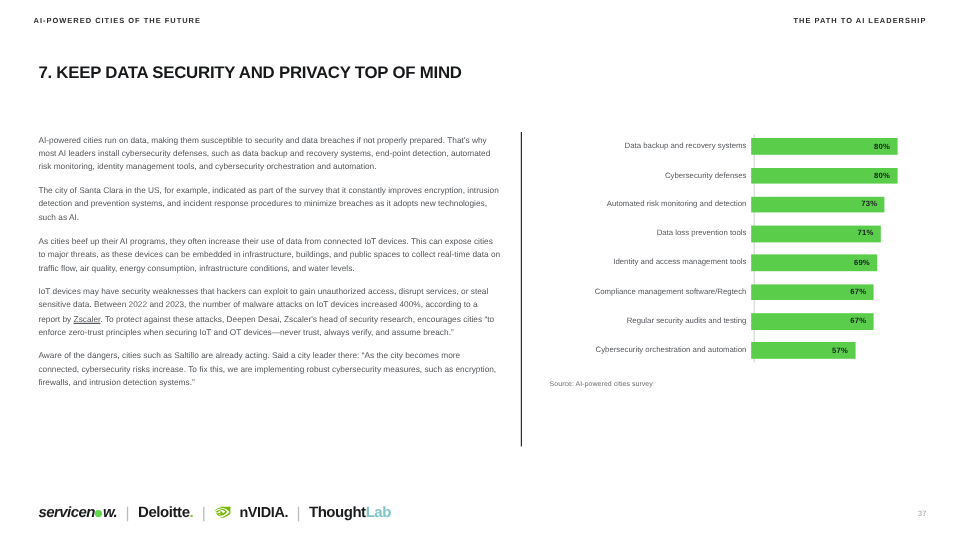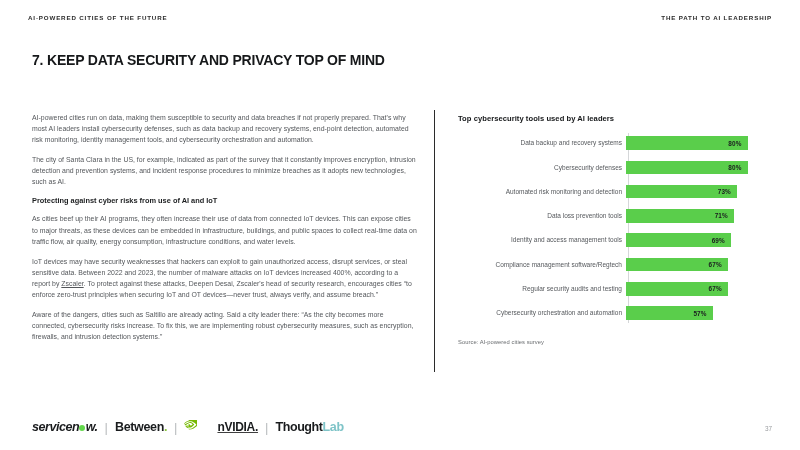--- a/index.html
+++ b/index.html
@@ -100,21 +100,21 @@
   }
   .sn-dot {
     width:6px; height:6px; border-radius:50%;
     background:#62d84b; display:inline-block; margin:0 .3px;
     position:relative; top:-.5px;
   }
   .logo-deloitte {
     font-size:12.5px; font-weight:700; color:#1a1c1e; letter-spacing:-.35px;
   }
   .logo-deloitte .dot { color:#8bc63e; }
-  .logo-nvidia { display:flex; align-items:flex-start; gap:20px;text-decoration:underline; }
+  .logo-nvidia { display:flex; align-items:center; gap:8px; }
   .nv-mark { width:13px; height:11px; display:block; }
   .nv-word {
     font-size:12px; font-weight:700; color:#1a1c1e;
     letter-spacing:-.3px; font-family:"Liberation Sans", sans-serif;
   }
   .logo-thoughtlab {
     font-size:12.5px; font-weight:700; letter-spacing:-.4px;
   }
   .tl-thought { color:#1a1c1e; }
   .tl-lab { color:#7fc4c8; }
@@ -130,30 +130,28 @@
 <div class="runhead">
   <span>AI-POWERED CITIES OF THE FUTURE</span>
   <span>THE PATH TO AI LEADERSHIP</span>
 </div>
 
 <h1 class="page-title">7. KEEP DATA SECURITY AND PRIVACY TOP OF MIND</h1>
 
 <div class="left-col">
   <p>AI-powered cities run on data, making them susceptible to security and data breaches if not properly prepared. That's why most AI leaders install cybersecurity defenses, such as data backup and recovery systems, end-point detection, automated risk monitoring, identity management tools, and cybersecurity orchestration and automation.</p>
   <p>The city of Santa Clara in the US, for example, indicated as part of the survey that it constantly improves encryption, intrusion detection and prevention systems, and incident response procedures to minimize breaches as it adopts new technologies, such as AI.</p>
-  <h3>Protecting against cyber risks from use of AI and IoT</h3>
   <p>As cities beef up their AI programs, they often increase their use of data from connected IoT devices. This can expose cities to major threats, as these devices can be embedded in infrastructure, buildings, and public spaces to collect real-time data on traffic flow, air quality, energy consumption, infrastructure conditions, and water levels.</p>
   <p><span>IoT devices may have security weaknesses that hackers can exploit to gain unauthorized access, disrupt services, or steal sensitive data. Between 2022 and 2023, the number of malware attacks on IoT devices increased 400%, according to a report by </span><a href="#">Zscaler</a><span>. To protect against these attacks, Deepen Desai, Zscaler's head of security research, encourages cities “to enforce zero-trust principles when securing IoT and OT devices—never trust, always verify, and assume breach.”</span></p>
   <p>Aware of the dangers, cities such as Saltillo are already acting. Said a city leader there: “As the city becomes more connected, cybersecurity risks increase. To fix this, we are implementing robust cybersecurity measures, such as encryption, firewalls, and intrusion detection systems.”</p>
 </div>
 
 <div class="divider"></div>
 
 <div class="chart-panel">
-  <div class="chart-title">Top cybersecurity tools used by AI leaders</div>
   <div class="chart-rows" id="chart-rows">
     <div class="chart-axis"></div>
   <div class="bar-row">
         <div class="bar-label">Data backup and recovery systems</div>
         <div class="bar-track">
           <div class="bar-fill" style="width: 80%; background: rgb(90, 206, 75);">
             <span class="bar-value">80%</span>
           </div>
         </div>
       </div>
@@ -217,21 +215,21 @@
   <div class="chart-source">Source: AI-powered cities survey</div>
 </div>
 
 <div class="footer">
   <div class="logo-servicenow">
       <span>servicen</span>
       <span class="sn-dot"></span>
       <span>w.</span>
     </div>
   <span class="logo-sep">|</span>
-  <div class="logo-deloitte"><span>Between</span><span class="dot">.</span></div>
+  <div class="logo-deloitte"><span>Deloitte</span><span class="dot">.</span></div>
   <span class="logo-sep">|</span>
   <div class="logo-nvidia">
     <svg class="nv-mark" viewBox="0 0 26 22">
       <path d="M9.2 5.6V3.3c.3 0 .5 0 .8 0 6.4-.2 10.6 5.5 10.6 5.5s-4.5 6.3-9.4 6.3c-.7 0-1.4-.1-2-.3v-7c2.5.3 3 1.4 4.5 3.9l3.4-2.8s-2.5-3.2-6.6-3.2c-.5 0-.9 0-1.3.1zM9.2 0v2.2l.8-.1c8.9-.3 14.7 7.3 14.7 7.3s-6.7 8.1-13.6 8.1c-.6 0-1.2-.1-1.8-.2v1.4c.5.1 1 .1 1.5.1 6.4 0 11-3.3 15.5-7.1.7.6 3.8 2 4.4 2.7V0H9.2zM9.2 14.8v1.8C3.3 15.5 1.6 9.3 1.6 9.3s2.8-3.1 7.6-3.6v2h-.1c-2.5-.3-4.5 2.1-4.5 2.1s1.1 4 4.6 5zM0 9S3.4 3.9 9.2 3.5V1.9C2.8 2.4 0 7.8 0 7.8s1.6 4.6 9.2 5.3v-1.7C3.6 10.8 0 9 0 9z" fill="#76b900"></path>
     </svg>
     <span class="nv-word">nVIDIA.</span>
   </div>
   <span class="logo-sep">|</span>
   <div class="logo-thoughtlab"><span class="tl-thought">Thought</span><span class="tl-lab">Lab</span></div>
 </div>

